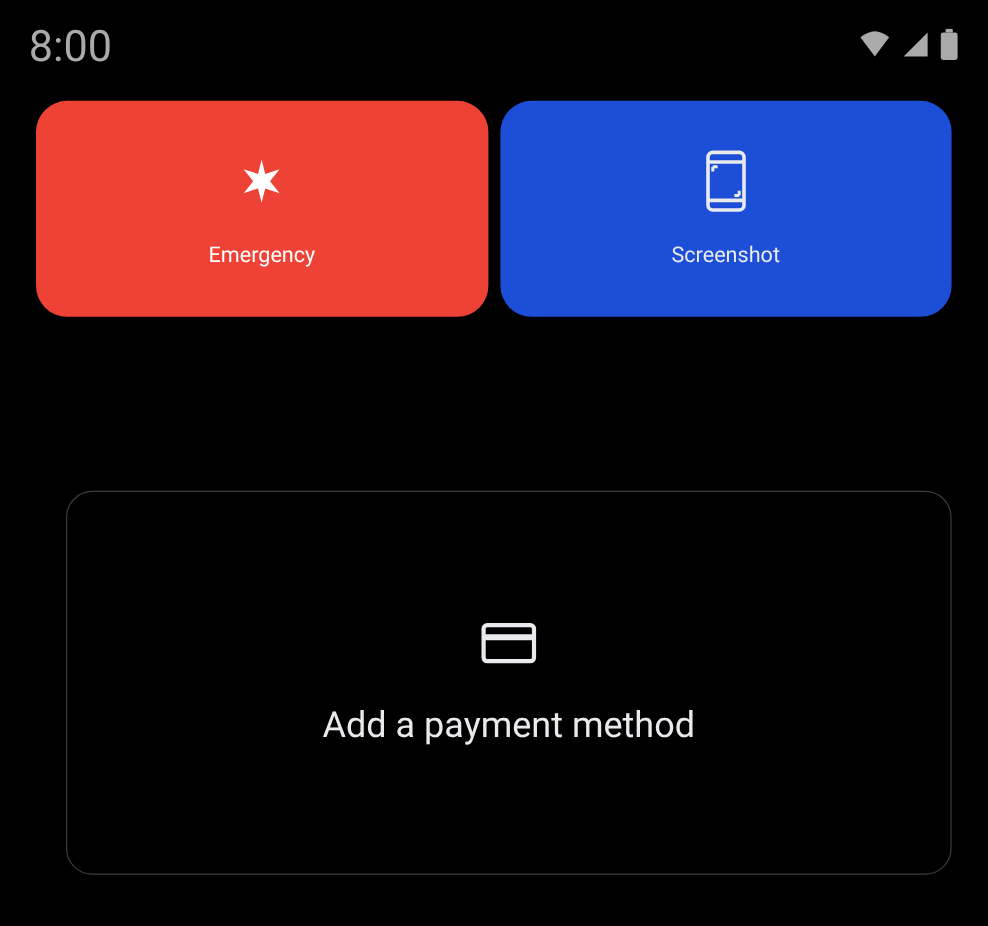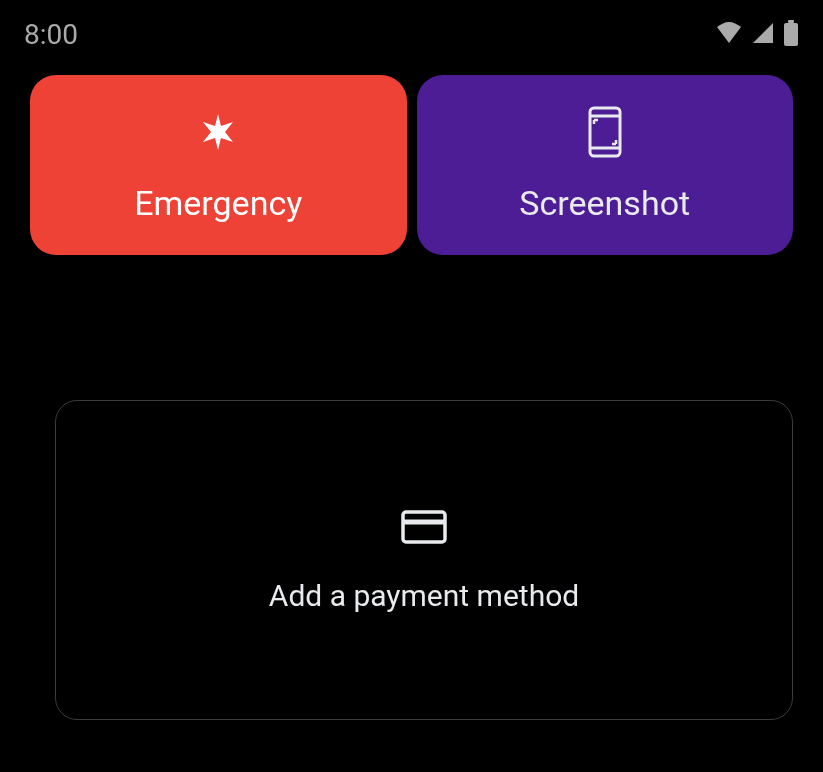--- a/index.html
+++ b/index.html
@@ -15,57 +15,57 @@
       color: #ffffff;
       overflow: hidden;
     }
     .status-bar {
       display: flex;
       justify-content: space-between;
       align-items: center;
       padding: 18px 24px 12px 24px;
     }
     .status-time {
-      font-size: 28px;
+      font-size: 36px;
       font-weight: 400;
       color: #aaaaaa;
     }
     .status-icons {
       display: flex;
       align-items: center;
       gap: 8px;
     }
     .power-menu {
       display: flex;
       gap: 10px;
       padding: 12px 30px 0 30px;
     }
     .power-tile {
       flex: 1;
       height: 180px;
-      background: #4c1d95;
+      background: #1d4ed8;
       border-radius: 26px;
       display: flex;
       flex-direction: column;
       align-items: center;
       justify-content: center;
       gap: 26px;
       cursor: pointer;
     }
     .power-tile.emergency {
       background: #ee4236;
     }
     .tile-icon {
       height: 50px;
       display: flex;
       align-items: center;
       justify-content: center;
     }
     .tile-label {
-      font-size: 34px;
+      font-size: 18px;
       font-weight: 400;
       color: #e8eaed;
     }
     .power-tile.emergency .tile-label {
       color: #ffffff;
     }
     .wallet-section {
       padding: 145px 30px 0 30px;
       margin-left: 25px;
     }

